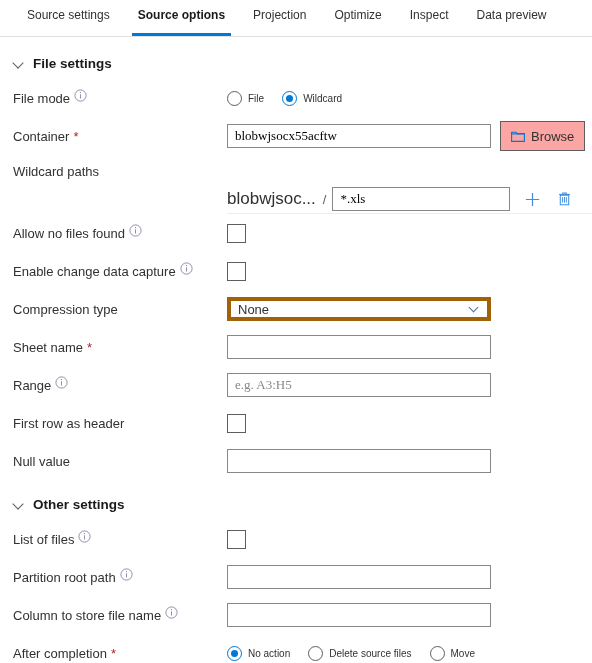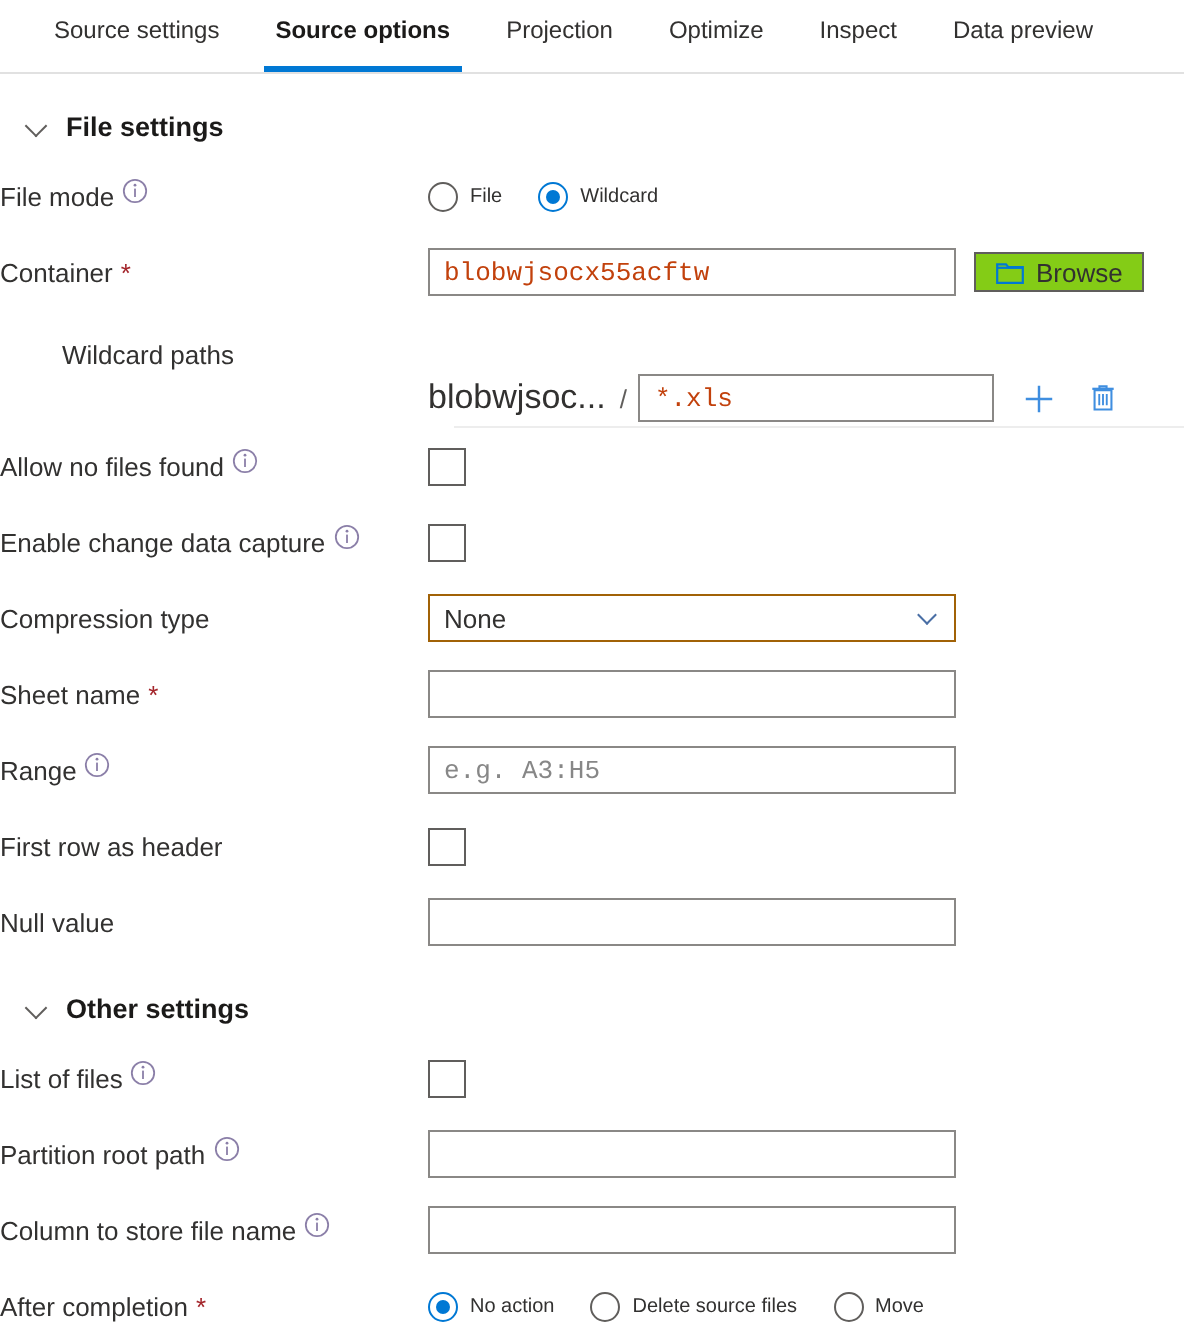--- a/index.html
+++ b/index.html
@@ -52,20 +52,21 @@
   }
 
   
   .form {
     padding-top: 10px;
   }
   .row {
     display: flex;
     align-items: center;
     min-height: 38px;
+    padding-left: 13px;
     box-sizing: border-box;
   }
 
   .label {
     width: 214px;
     flex: 0 0 214px;
     font-size: 13px;
     color: #323130;
     display: flex;
     align-items: center;
@@ -123,35 +124,35 @@
   .info-icon svg { display: block; }
 
   
   .textbox {
     width: 264px;
     height: 24px;
     box-sizing: border-box;
     border: 1px solid #8a8886;
     background: #ffffff;
     padding: 0 7px;
-    font-family: Liberation Mono, monospace;
+    font-family: Liberation Serif, serif;
     font-size: 13px;
-    color: #c2410c;
+    color: #000000;
     line-height: 22px;
     border-radius: 0;
     outline: none;
   }
   .textbox::placeholder { color: #878787; }
 
   
   .dropdown {
     width: 264px;
     height: 24px;
     box-sizing: border-box;
-    border: 1px solid #a16207;
+    border: 4px solid #a16207;
     background: #fff;
     display: flex;
     align-items: center;
     justify-content: space-between;
     padding: 0 7px;
     font-size: 13px;
     color: #323130;
     cursor: pointer;
   }
   .dd-chev {
@@ -164,24 +165,24 @@
     left:0; top:0;
     width:6px;height:6px;
     border-right:1.3px solid #4a6fa5;
     border-bottom:1.3px solid #4a6fa5;
     transform: rotate(45deg);
   }
 
   
   .browse-btn {
     margin-left: 9px;
-    height: 20px;
+    height: 30px;
     box-sizing: border-box;
     border: 1px solid #605e5c;
-    background: #84cc16;
+    background: #fca5a5;
     display: inline-flex;
     align-items: center;
     gap: 6px;
     padding: 0 10px;
     font-size: 13px;
     color: #323130;
     cursor: pointer;
     font-family: "Liberation Sans", sans-serif;
   }
   .folder-icon { width: 14px; height: 12px; display: block; }
@@ -320,21 +321,21 @@
           <svg viewBox="0 0 14 12" width="14" height="12">
               <path d="M0.6 2.2h4.4l1.2 1.4h7.2v7.8H0.6z" fill="none" stroke="#0078d4" stroke-width="1.1"></path>
               <path d="M0.6 3.9h13" stroke="#0078d4" stroke-width="1.1" fill="none"></path>
             </svg>
         </span>
         <span>Browse</span>
       </button>
     </div>
   </div>
 
-  <div class="row" style="min-height:30px;align-items:flex-end;margin-left:31px;">
+  <div class="row" style="min-height:30px;align-items:center;">
     <div class="label" style="padding-top:2px;">
       <span>Wildcard paths</span>
     </div>
     <div class="field"></div>
   </div>
 
   <div class="row" style="min-height:28px;">
     <div class="label"></div>
     <div class="field">
       <div class="wildcard-row">

